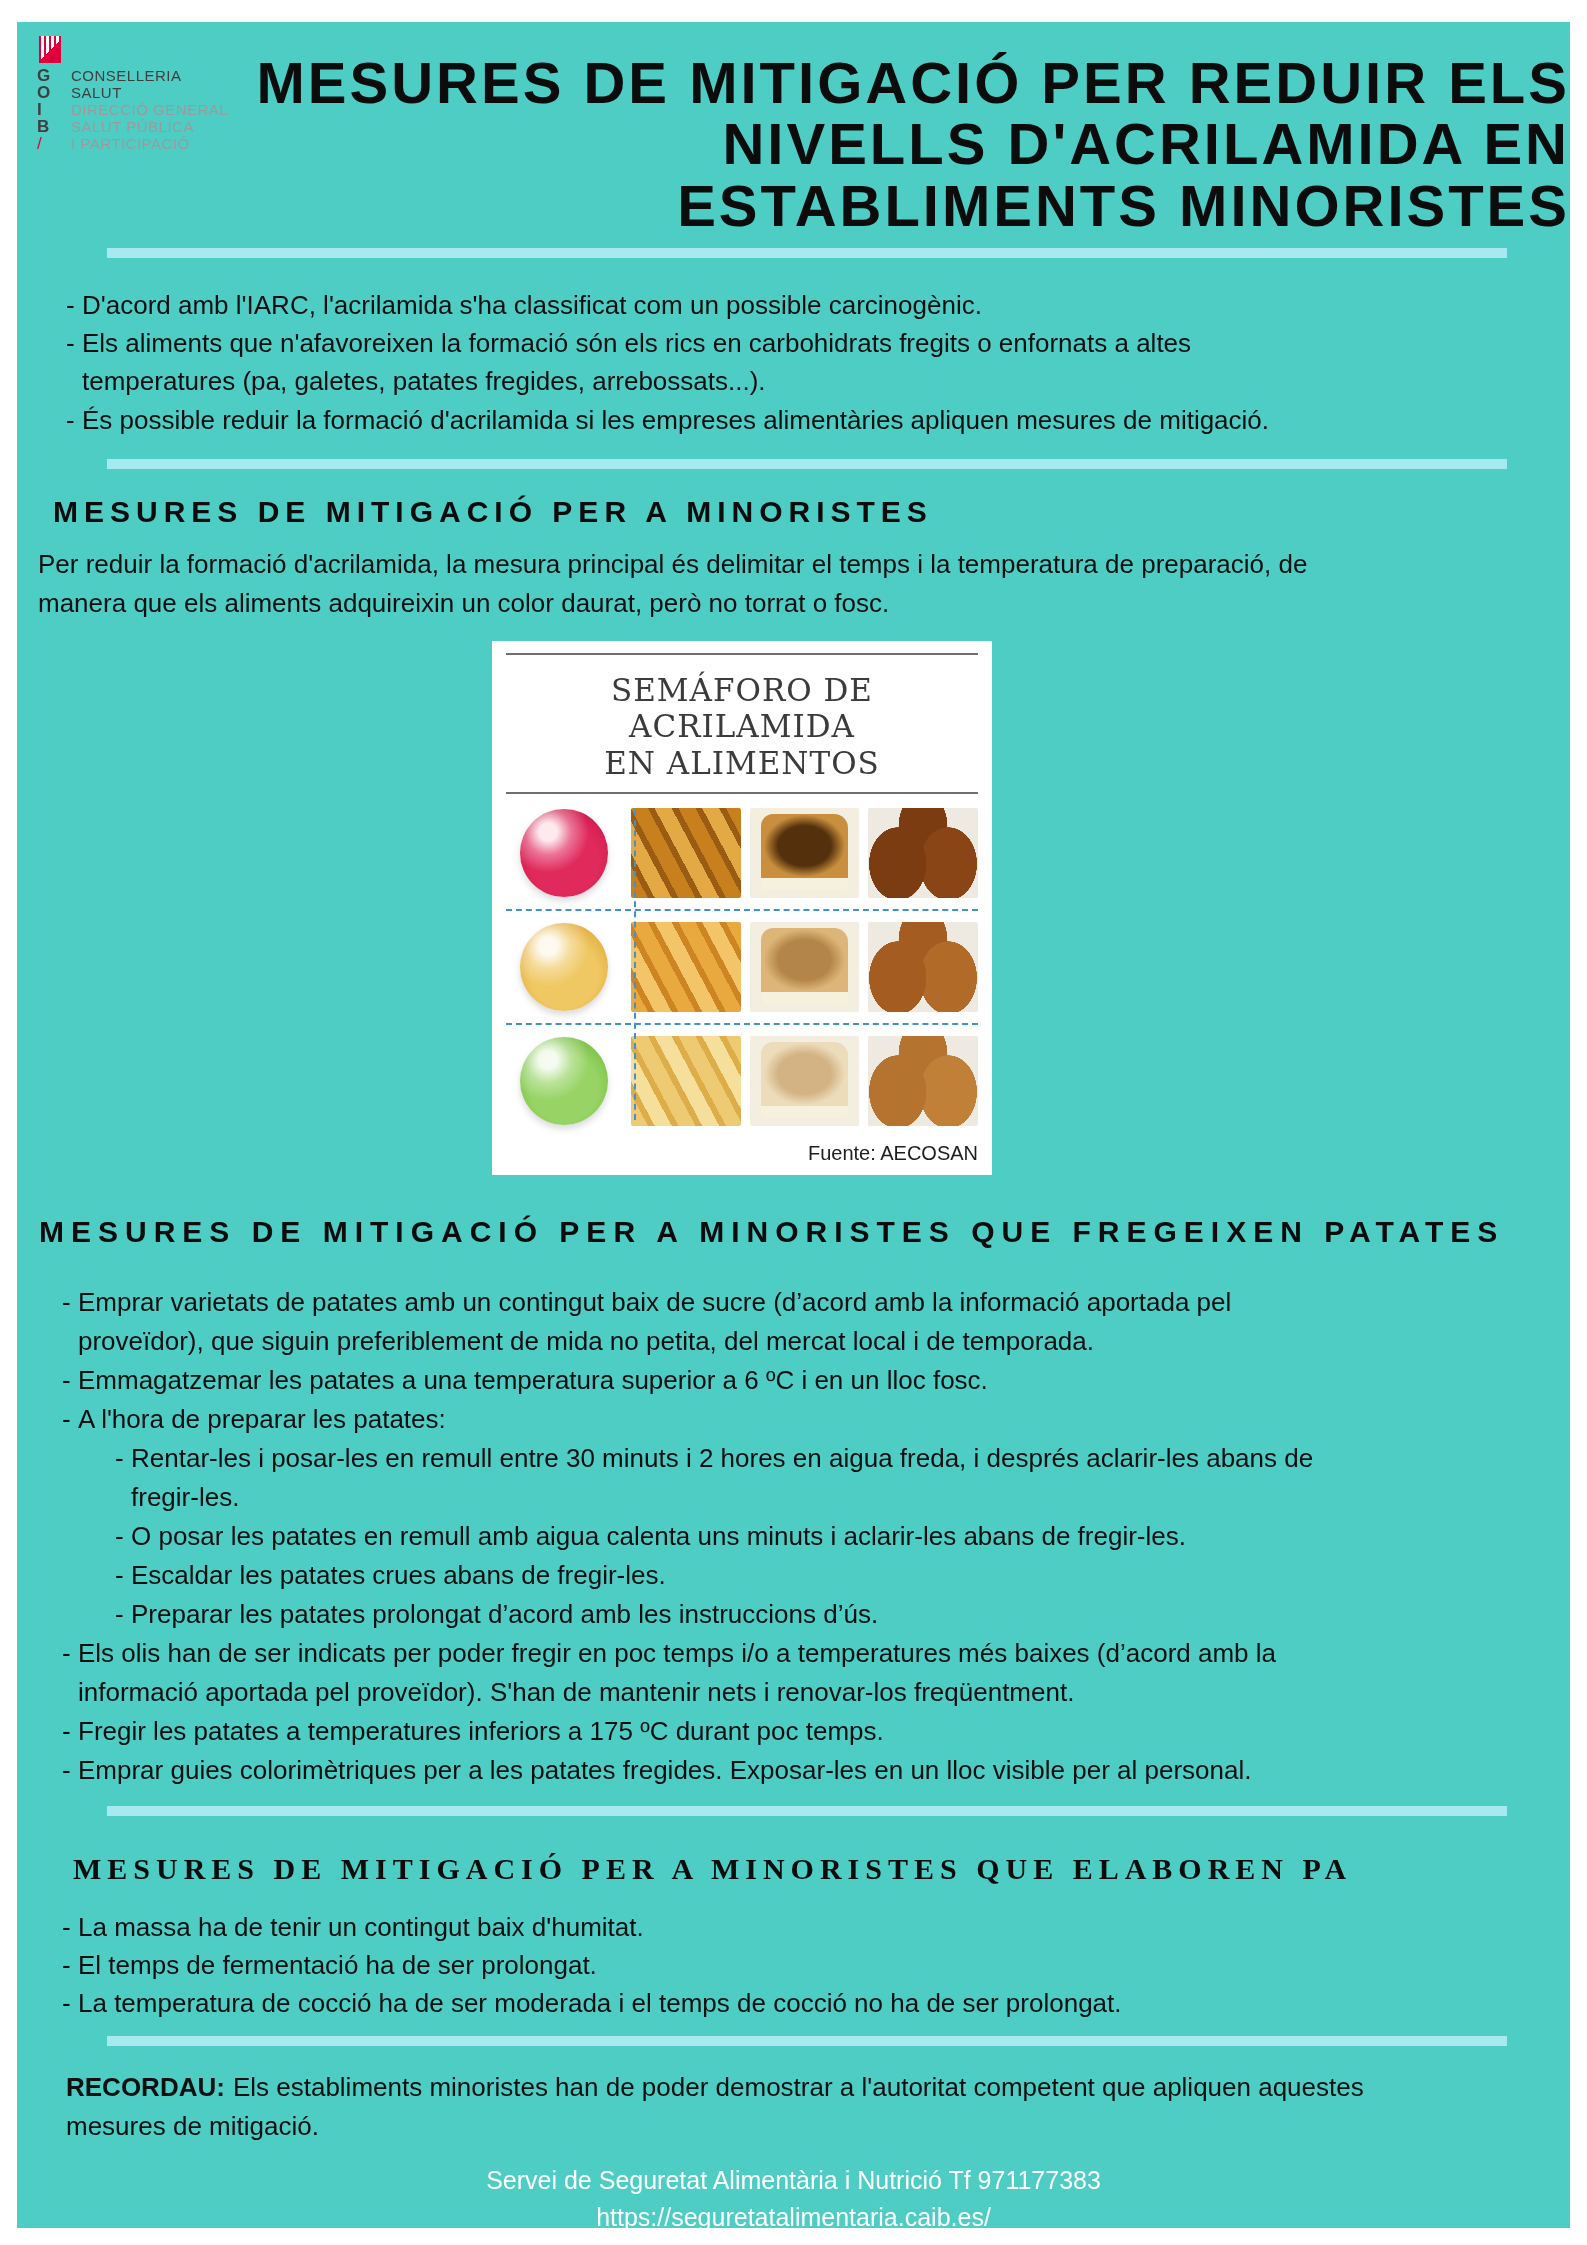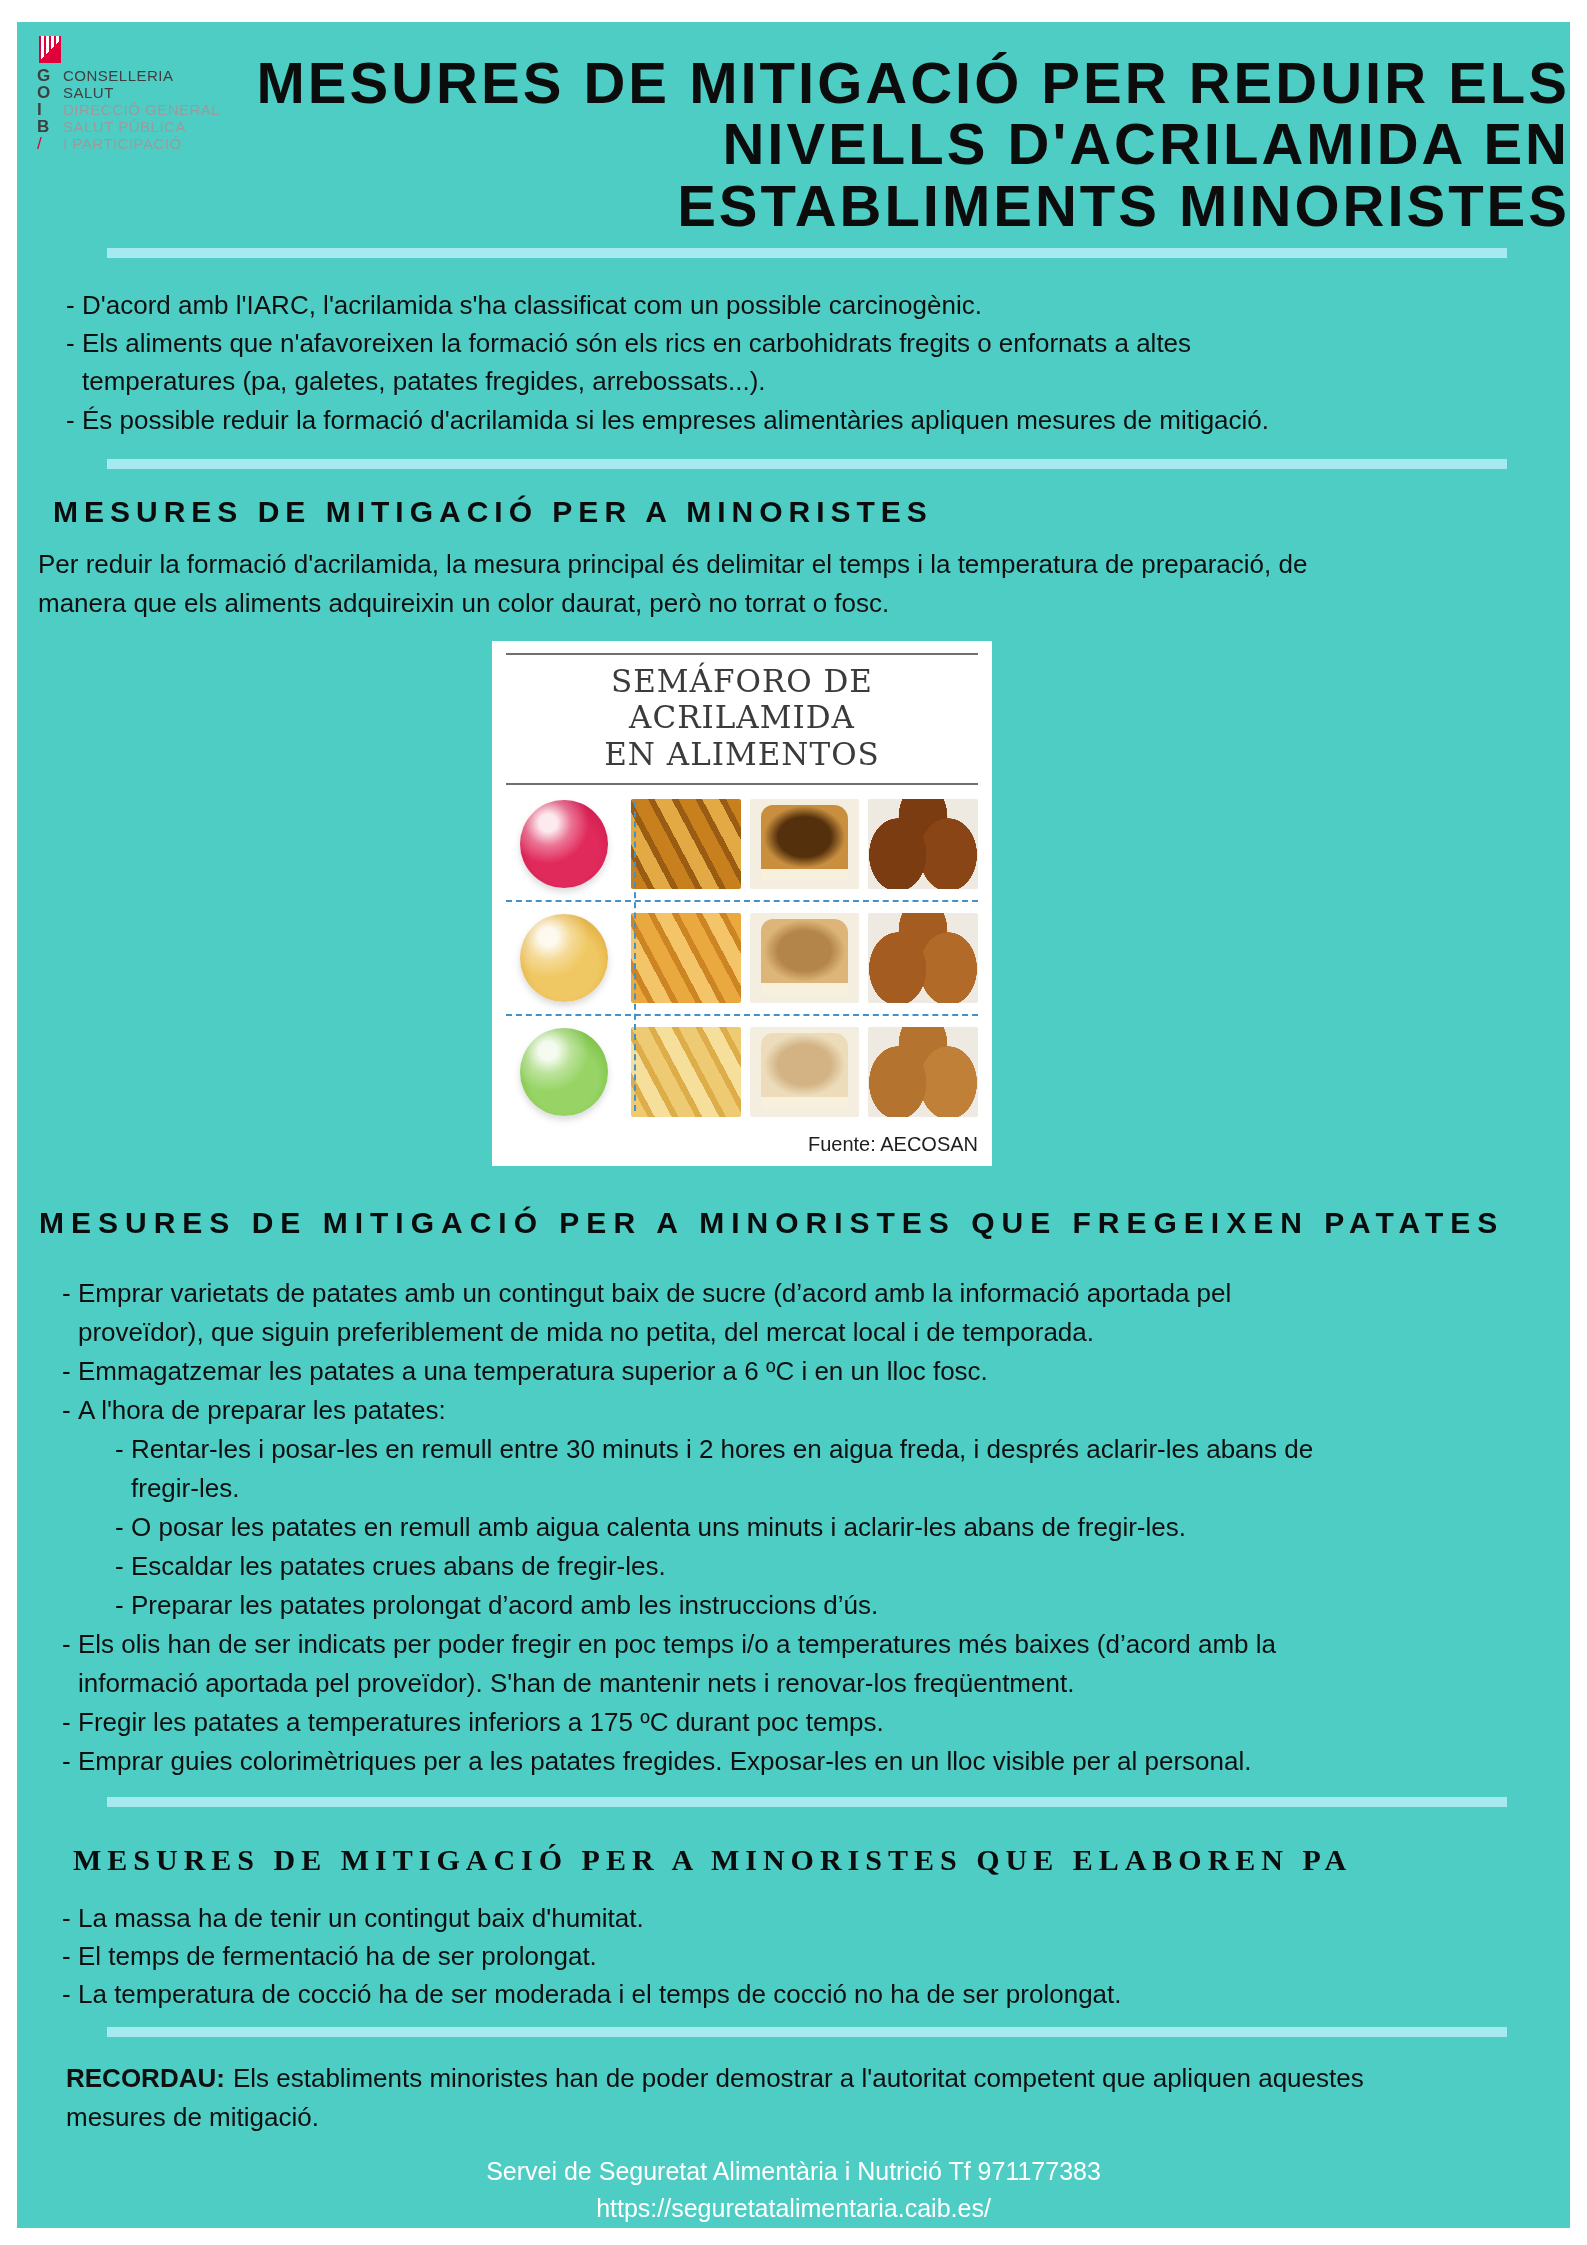--- a/index.html
+++ b/index.html
@@ -23,21 +23,21 @@
   .logo{position:absolute;left:20px;top:14px;}
   .logo-flag{
     width:22px;height:27px;margin-left:2px;margin-bottom:4px;
     background:
       linear-gradient(135deg,transparent 52%,var(--logo-red) 52%),
       repeating-linear-gradient(90deg,var(--logo-red) 0 2px,#ffffff 2px 5px);
   }
   .logo-row{display:flex;align-items:baseline;line-height:17px;}
   .logo-letter{width:26px;font-size:17px;font-weight:bold;color:var(--logo-dark);}
   .logo-letter.red{color:var(--logo-red);font-weight:normal;}
-  .logo-line{font-size:15px;letter-spacing:.5px;color:var(--logo-dark);}
+  .logo-line{font-size:15px;letter-spacing:.5px;color:var(--logo-dark);margin-left:8px;}
   .logo-line.gray{color:var(--logo-gray);}
   .title{
     padding-top:30px;text-align:right;font-weight:bold;
     font-size:58px;line-height:1.06;letter-spacing:3px;color:#0c0c0c;
   }
 
   
   .divider{height:10px;background:var(--divider);width:1400px;margin:0 0 0 90px;}
   .d1{margin-top:26px;} .d2{margin-top:20px;} .d3{margin-top:16px;} .d4{margin-top:14px;}
 
@@ -57,21 +57,21 @@
 
   
   .card{
     margin:18px 0 0 475px;width:500px;background:var(--card-bg);
     padding:12px 14px 10px 14px;box-sizing:border-box;
   }
   .card-rule{height:2px;background:var(--card-rule);}
   .card-title{
     font-family:"DejaVu Serif","Liberation Serif",serif;
     color:var(--card-title);text-align:center;font-size:31px;line-height:1.18;
-    padding:8px 0 10px 0;letter-spacing:1px;
+    padding:17px 0 10px 0;letter-spacing:1px;
   }
   .grid{position:relative;margin-top:14px;}
   .vline{position:absolute;left:128px;top:2px;bottom:6px;border-left:2px dashed var(--dash-blue);}
   .row{display:grid;grid-template-columns:116px 1fr 1fr 1fr;gap:9px;align-items:center;}
   .sep{border-top:2px dashed var(--dash-blue);margin:11px 0;}
   .light{
     width:88px;height:88px;border-radius:50%;margin:0 auto;
     background:
       radial-gradient(circle at 32% 26%,rgba(255,255,255,.9) 0 10%,rgba(255,255,255,.35) 26%,rgba(255,255,255,0) 46%),
       radial-gradient(circle at 50% 58%,var(--l1) 0 50%,var(--l2) 100%);

